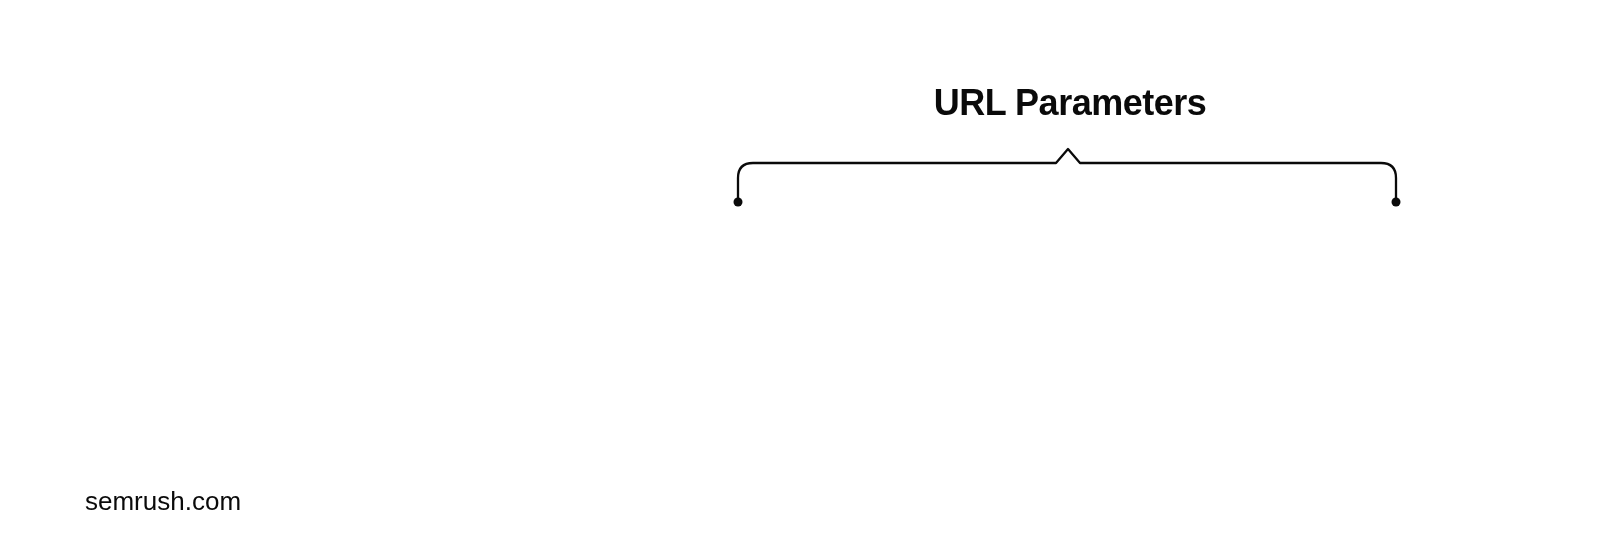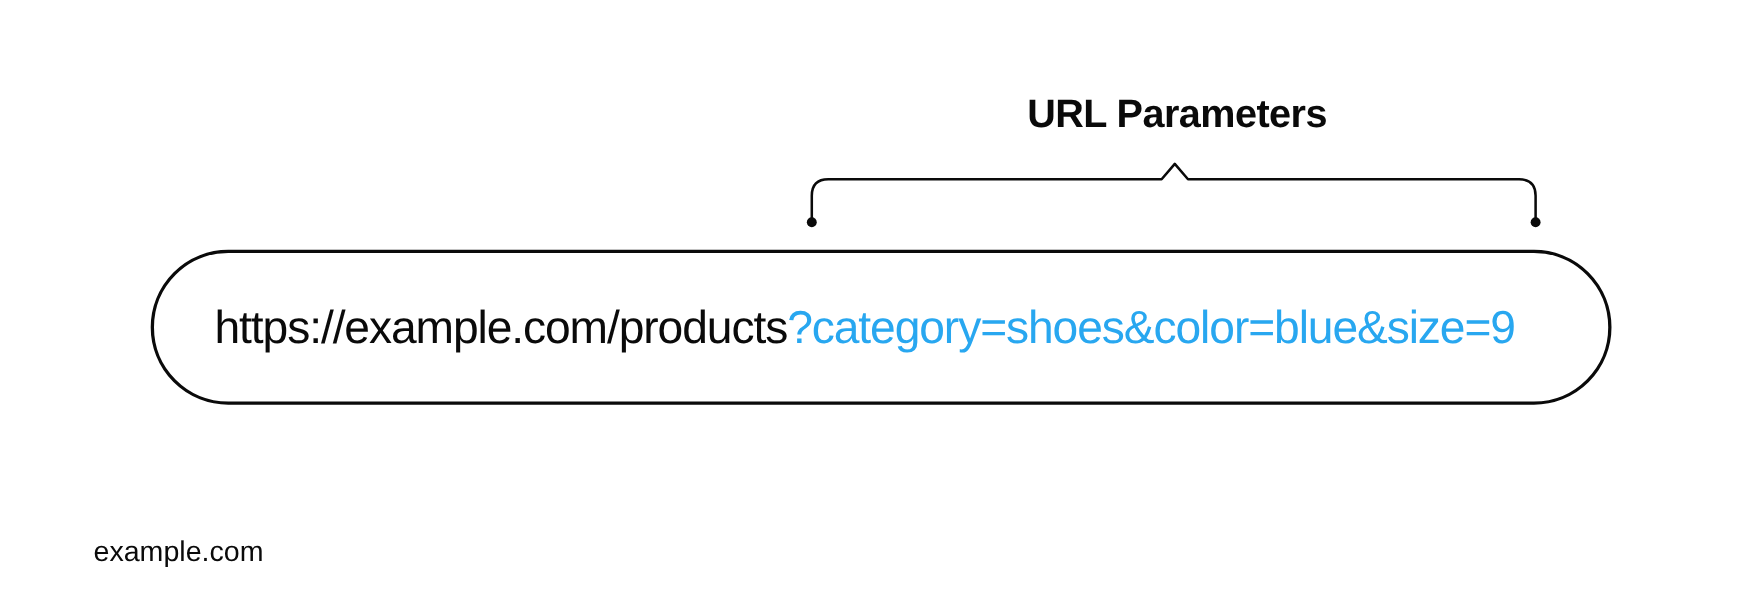--- a/index.html
+++ b/index.html
@@ -88,22 +88,17 @@
 <div class="canvas">
 
   <div class="title">URL Parameters</div>
 
   <svg class="brace-svg" width="690" height="70" viewBox="0 0 690 70" aria-hidden="true">
     <path d="M16 59 L16 36 Q16 21 31 21 L334 21 L346 7 L358 21 L659 21 Q674 21 674 36 L674 59" fill="none" stroke="#0a0a0a" stroke-width="2.3" stroke-linejoin="round" stroke-linecap="round"></path>
     <circle cx="16" cy="60" r="4.5" fill="#0a0a0a"></circle>
     <circle cx="674" cy="60" r="4.5" fill="#0a0a0a"></circle>
   </svg>
 
-  <div class="pill">
-    <div class="url">
-      <span>https://example.com/products</span><span class="params">?category=shoes&amp;color=blue&amp;size=9</span>
-    </div>
-  </div>
 
-  <div class="site">example.com</div>
+  <div class="site">semrush.com</div>
 
 
 </div>
 
 </body></html>

